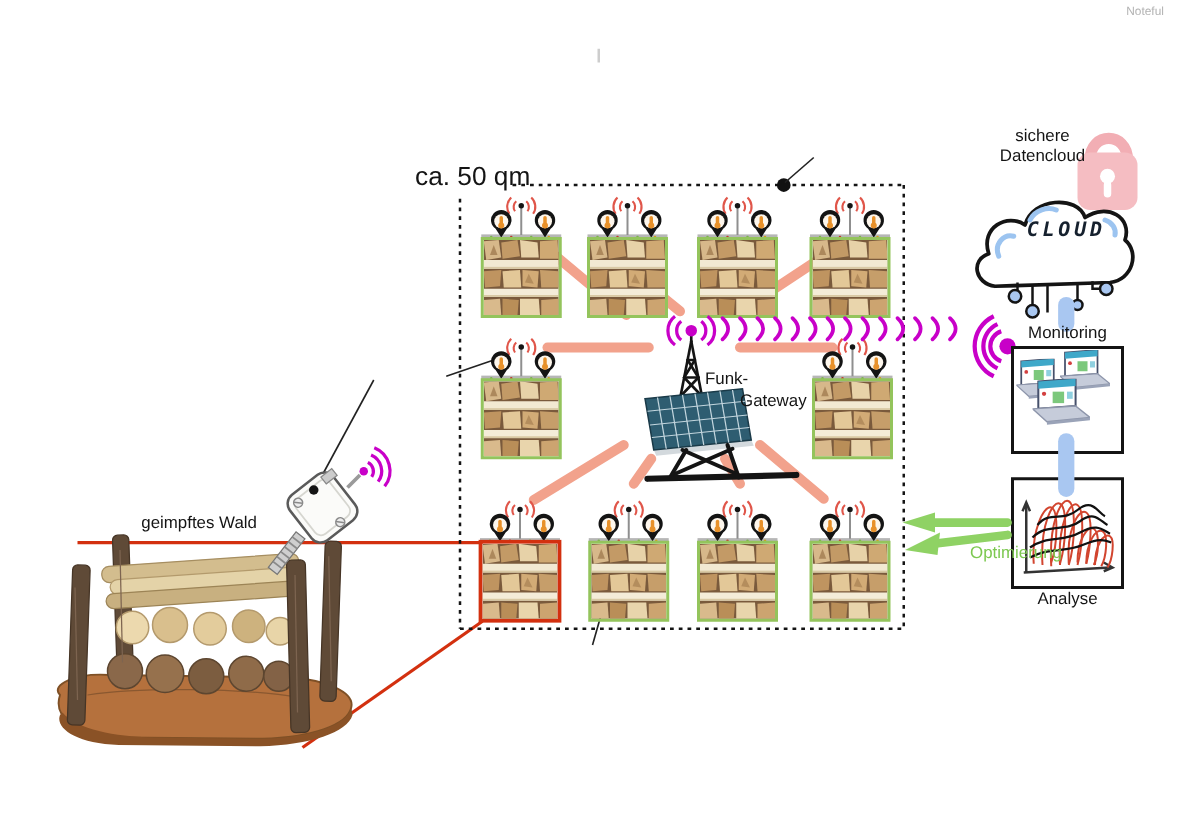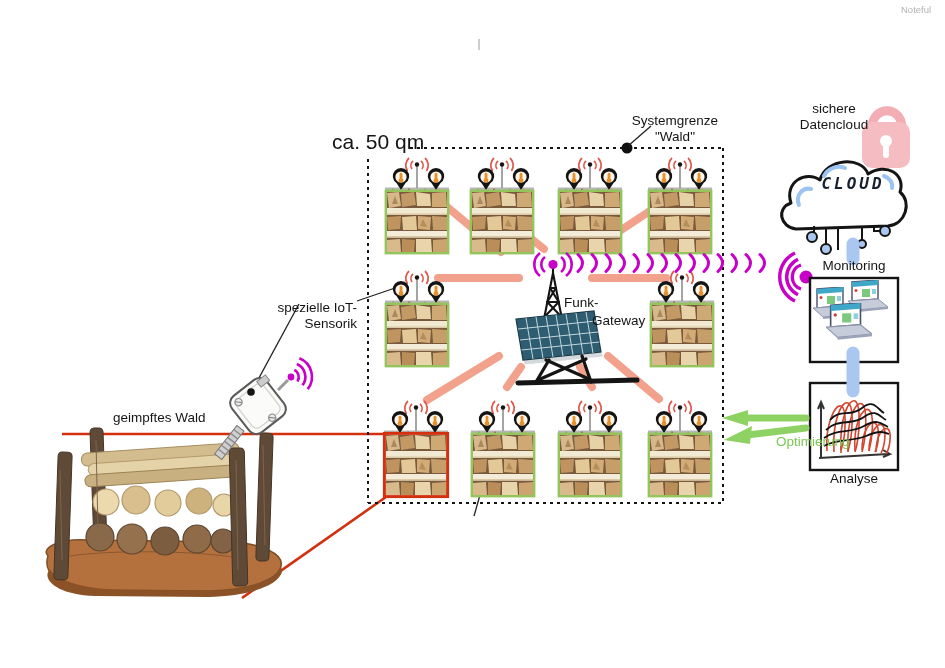--- a/index.html
+++ b/index.html
@@ -385,39 +385,31 @@
       <path d="M 304,361 A 20,20 0 0 1 304,393"></path>
     </g>
   </g>
 </svg>
 
 <div class="lbl watermark" style="left:901px;top:4px;">Noteful</div>
 <div class="cursor"></div>
 
 <div class="lbl big" style="left:332px;top:129px;">ca. 50 qm</div>
 
-<div class="lbl center" style="left:620px;top:113px;width:110px;">
-  <div>Systemgrenze</div>
-  <div>"Wald"</div>
-</div>
 
 <div class="lbl" style="left:564px;top:295px;">Funk-</div>
 <div class="lbl" style="left:592px;top:313px;">Gateway</div>
 
 <div class="lbl center" style="left:788px;top:101px;width:92px;">
   <div>sichere</div>
   <div>Datencloud</div>
 </div>
 <div class="lbl center cloudword" style="left:812px;top:174px;width:82px;">CLOUD</div>
 
 <div class="lbl center" style="left:806px;top:258px;width:96px;">Monitoring</div>
 <div class="lbl center" style="left:806px;top:471px;width:96px;">Analyse</div>
 <div class="lbl green" style="left:740px;top:434px;margin-left:36px;">Optimierung</div>
 
-<div class="lbl right" style="left:257px;top:300px;width:100px;">
-  <div>spezielle IoT-</div>
-  <div>Sensorik</div>
+
+<div class="lbl" style="left:113px;top:410px;">geimpftes Wald</div>
+
+
 </div>
 
-<div class="lbl" style="left:113px;top:410px;">geimpftes Wald</div>
-
-
-</div>
-
 </body></html>

